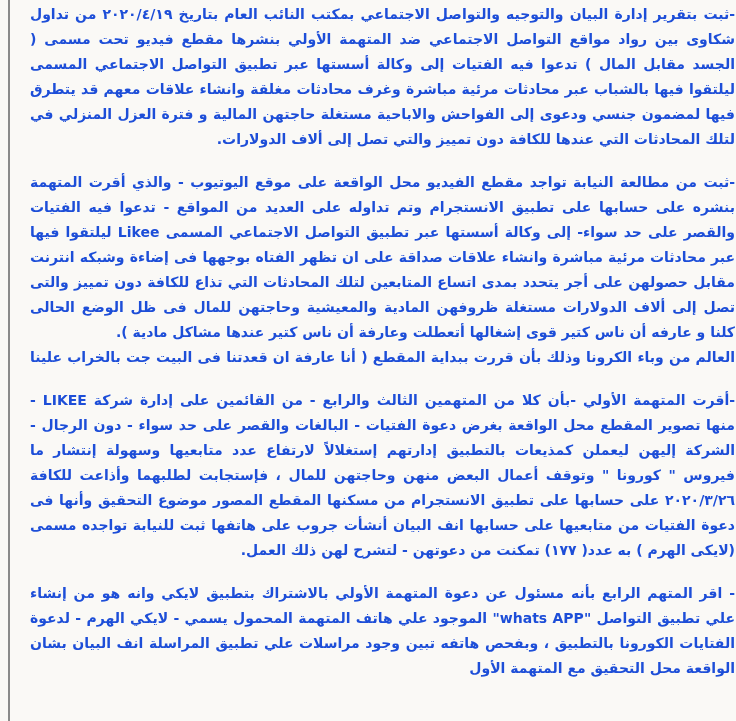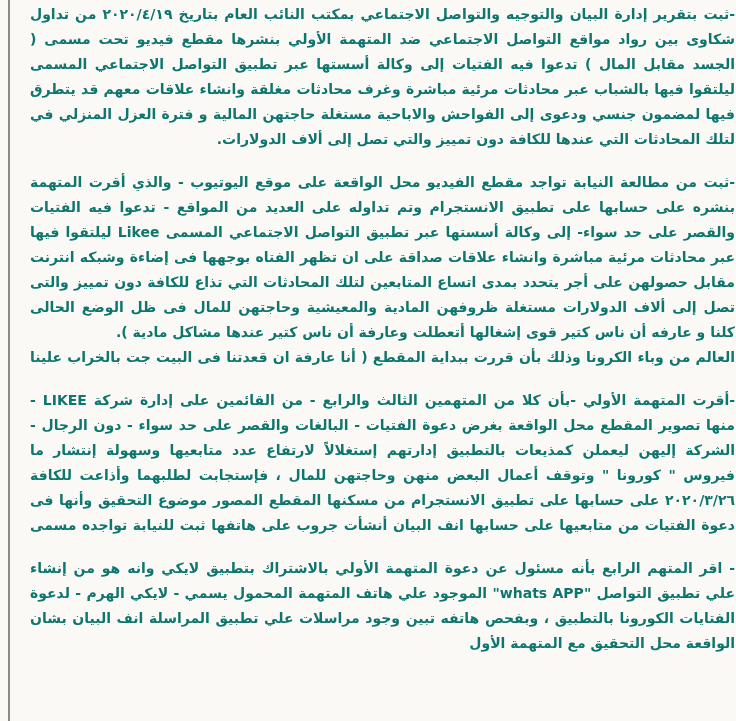--- a/index.html
+++ b/index.html
@@ -12,21 +12,21 @@
     height: 721px;
     overflow: hidden;
   }
   .page {
     position: relative;
     width: 736px;
     height: 721px;
     background: #faf9f6;
     font-family: "DejaVu Sans", sans-serif;
     font-weight: bold;
-    color: #0f766e;
+    color: #1d4ed8;
     border-radius: 6px;
   }
   .margin-rule {
     position: absolute;
     left: 8px;
     top: 0;
     bottom: 0;
     width: 2px;
     background: #8a8a8a;
   }
@@ -82,20 +82,21 @@
       <div class="ln">العالم من وباء الكرونا  وذلك بأن قررت ببداية المقطع  ( أنا عارفة ان قعدتنا فى البيت جت بالخراب علينا</div>
     </div>
 
     <div class="para">
       <div class="ln">-أقرت  المتهمة  الأولي  -بأن كلا من المتهمين الثالث والرابع - من القائمين على إدارة شركة LIKEE - طلبا</div>
       <div class="ln">منها تصوير المقطع محل الواقعة بغرض دعوة الفتيات - البالغات والقصر على حد سواء - دون الرجال - لحاجة</div>
       <div class="ln">الشركة إليهن ليعملن كمذيعات بالتطبيق إدارتهم إستغلالاً لارتفاع عدد متابعيها وسهولة إنتشار ما ستصوره</div>
       <div class="ln">فيروس " كورونا " وتوقف أعمال البعض منهن وحاجتهن للمال ، فإستجابت لطلبهما وأذاعت للكافة  بتاريخ</div>
       <div class="ln">٢٠٢٠/٣/٢٦ على حسابها على تطبيق الانستجرام من مسكنها المقطع المصور موضوع التحقيق وأنها فى سبيل</div>
       <div class="ln">دعوة الفتيات من متابعيها على حسابها انف البيان أنشأت جروب على هاتفها  ثبت للنيابة تواجده مسمى -</div>
+      <div class="ln last">(لايكى الهرم ) به  عدد( ١٧٧) تمكنت من دعوتهن -  لتشرح لهن ذلك العمل.</div>
     </div>
 
     <div class="para">
       <div class="ln">- اقر المتهم الرابع بأنه مسئول عن دعوة المتهمة الأولي بالاشتراك بتطبيق لايكي وانه هو من إنشاء مجموعة</div>
       <div class="ln">علي تطبيق التواصل "whats APP" الموجود علي هاتف المتهمة المحمول يسمي - لايكي الهرم - لدعوة</div>
       <div class="ln">الفتايات الكورونا بالتطبيق ، وبفحص هاتفه تبين وجود مراسلات علي تطبيق المراسلة انف البيان  بشان</div>
       <div class="ln last">الواقعة محل التحقيق مع المتهمة الأول</div>
     </div>
 
   </div>

